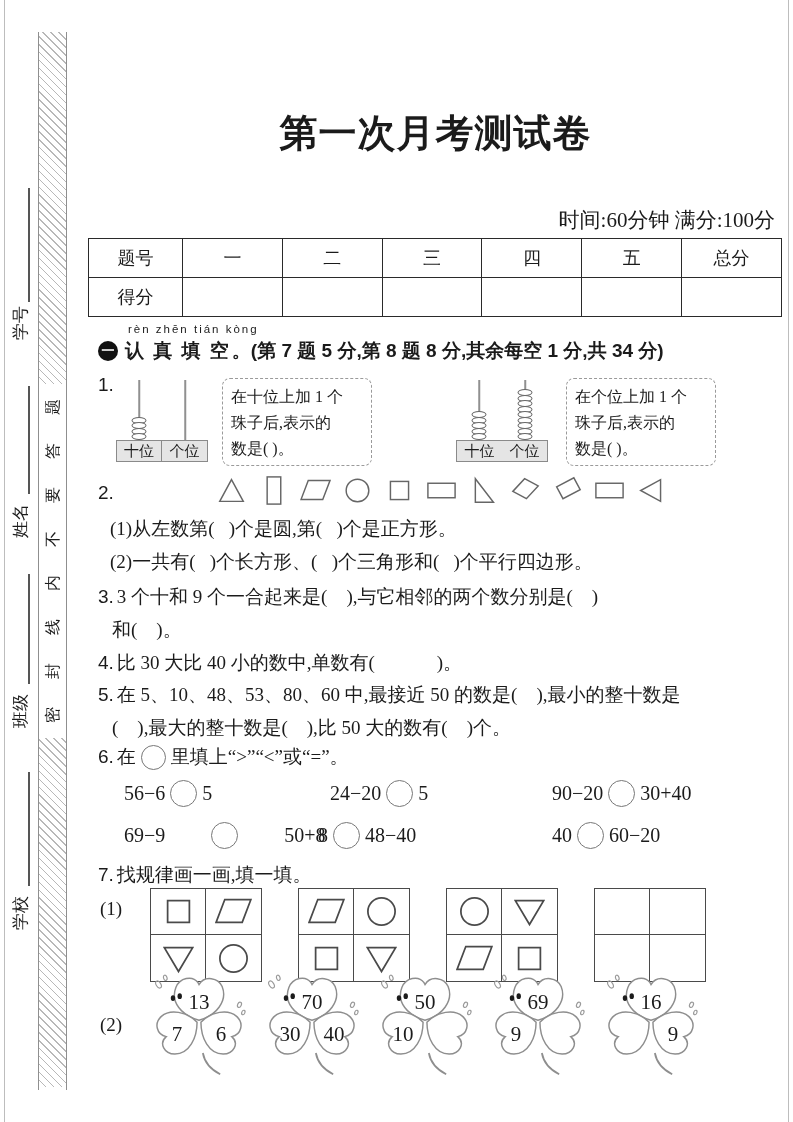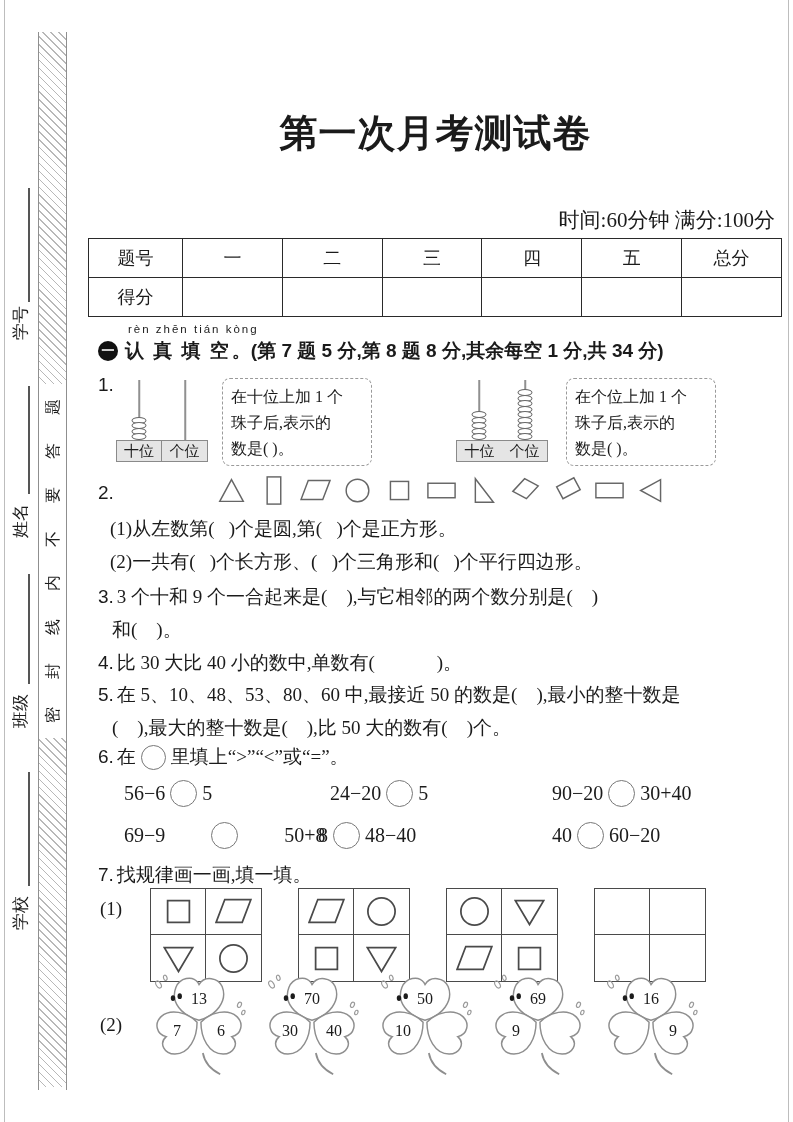--- a/index.html
+++ b/index.html
@@ -51,21 +51,21 @@
   .q6-circle{width:23px;height:23px;border:1.4px solid #777;border-radius:50%;background:#fff;flex:none;margin:0 5px;}
   .cmp{position:absolute;display:flex;align-items:center;font-size:20px;white-space:pre;}
   .cmp-circle{width:25px;height:25px;border:1.4px solid #777;border-radius:50%;background:#fff;flex:none;margin:0 5px;}
   .pgrids{position:absolute;display:flex;gap:36px;}
   .pgrid{display:grid;grid-template-columns:55px 55px;grid-auto-rows:46px;border:1.7px solid #4a4a4a;background:#fff;}
   .pcell{display:flex;align-items:center;justify-content:center;border-right:1.2px solid #4a4a4a;border-bottom:1.2px solid #4a4a4a;}
   .pcell:nth-child(2n){border-right:none;}
   .pcell:nth-child(n+3){border-bottom:none;}
   .clover-row{position:absolute;display:flex;gap:7px;}
   .clover{position:relative;width:106px;height:108px;}
-  .cl-num{position:absolute;font-size:16px;}
+  .cl-num{position:absolute;font-size:21px;}
   .cl-top{top:18px;left:0;width:100%;text-align:center;}
   .cl-left{top:50px;left:14px;width:34px;text-align:center;}
   .cl-right{top:50px;left:58px;width:34px;text-align:center;}
 </style>
 </head>
 <body>
 
 <div class="page">
   <div class="edge" style="left:4px;"></div>
   <div class="edge" style="left:788px;"></div>

